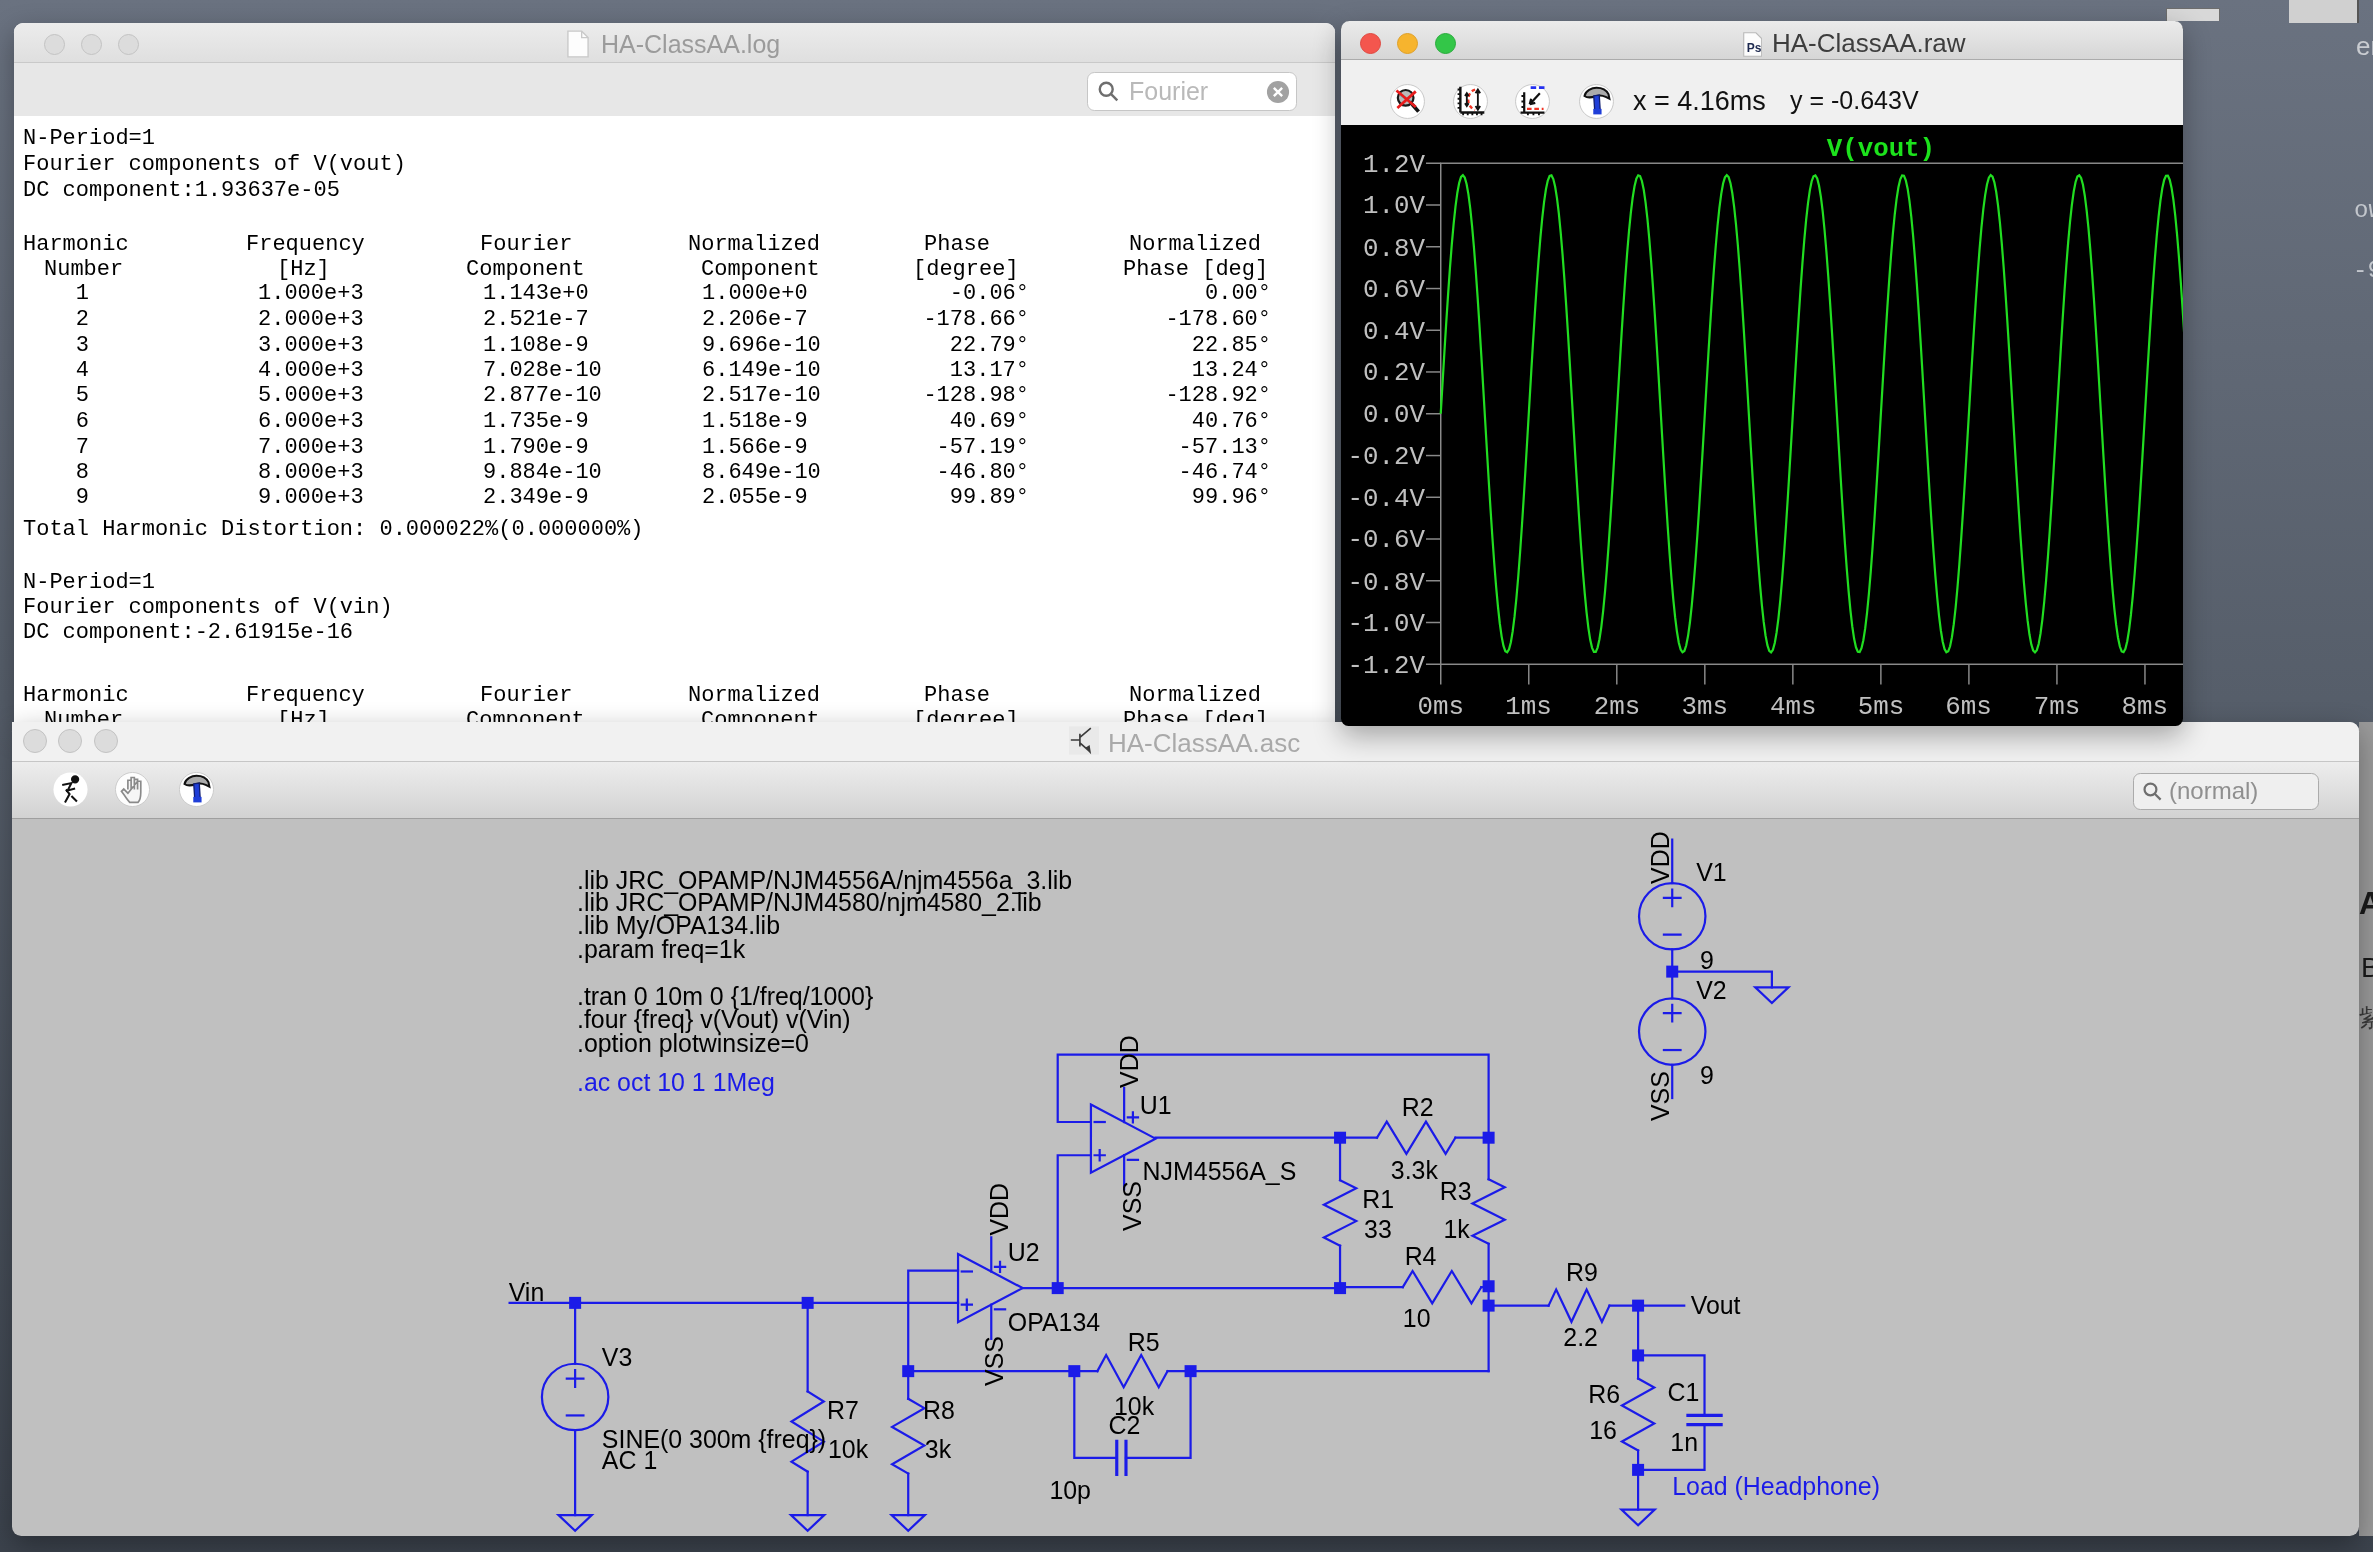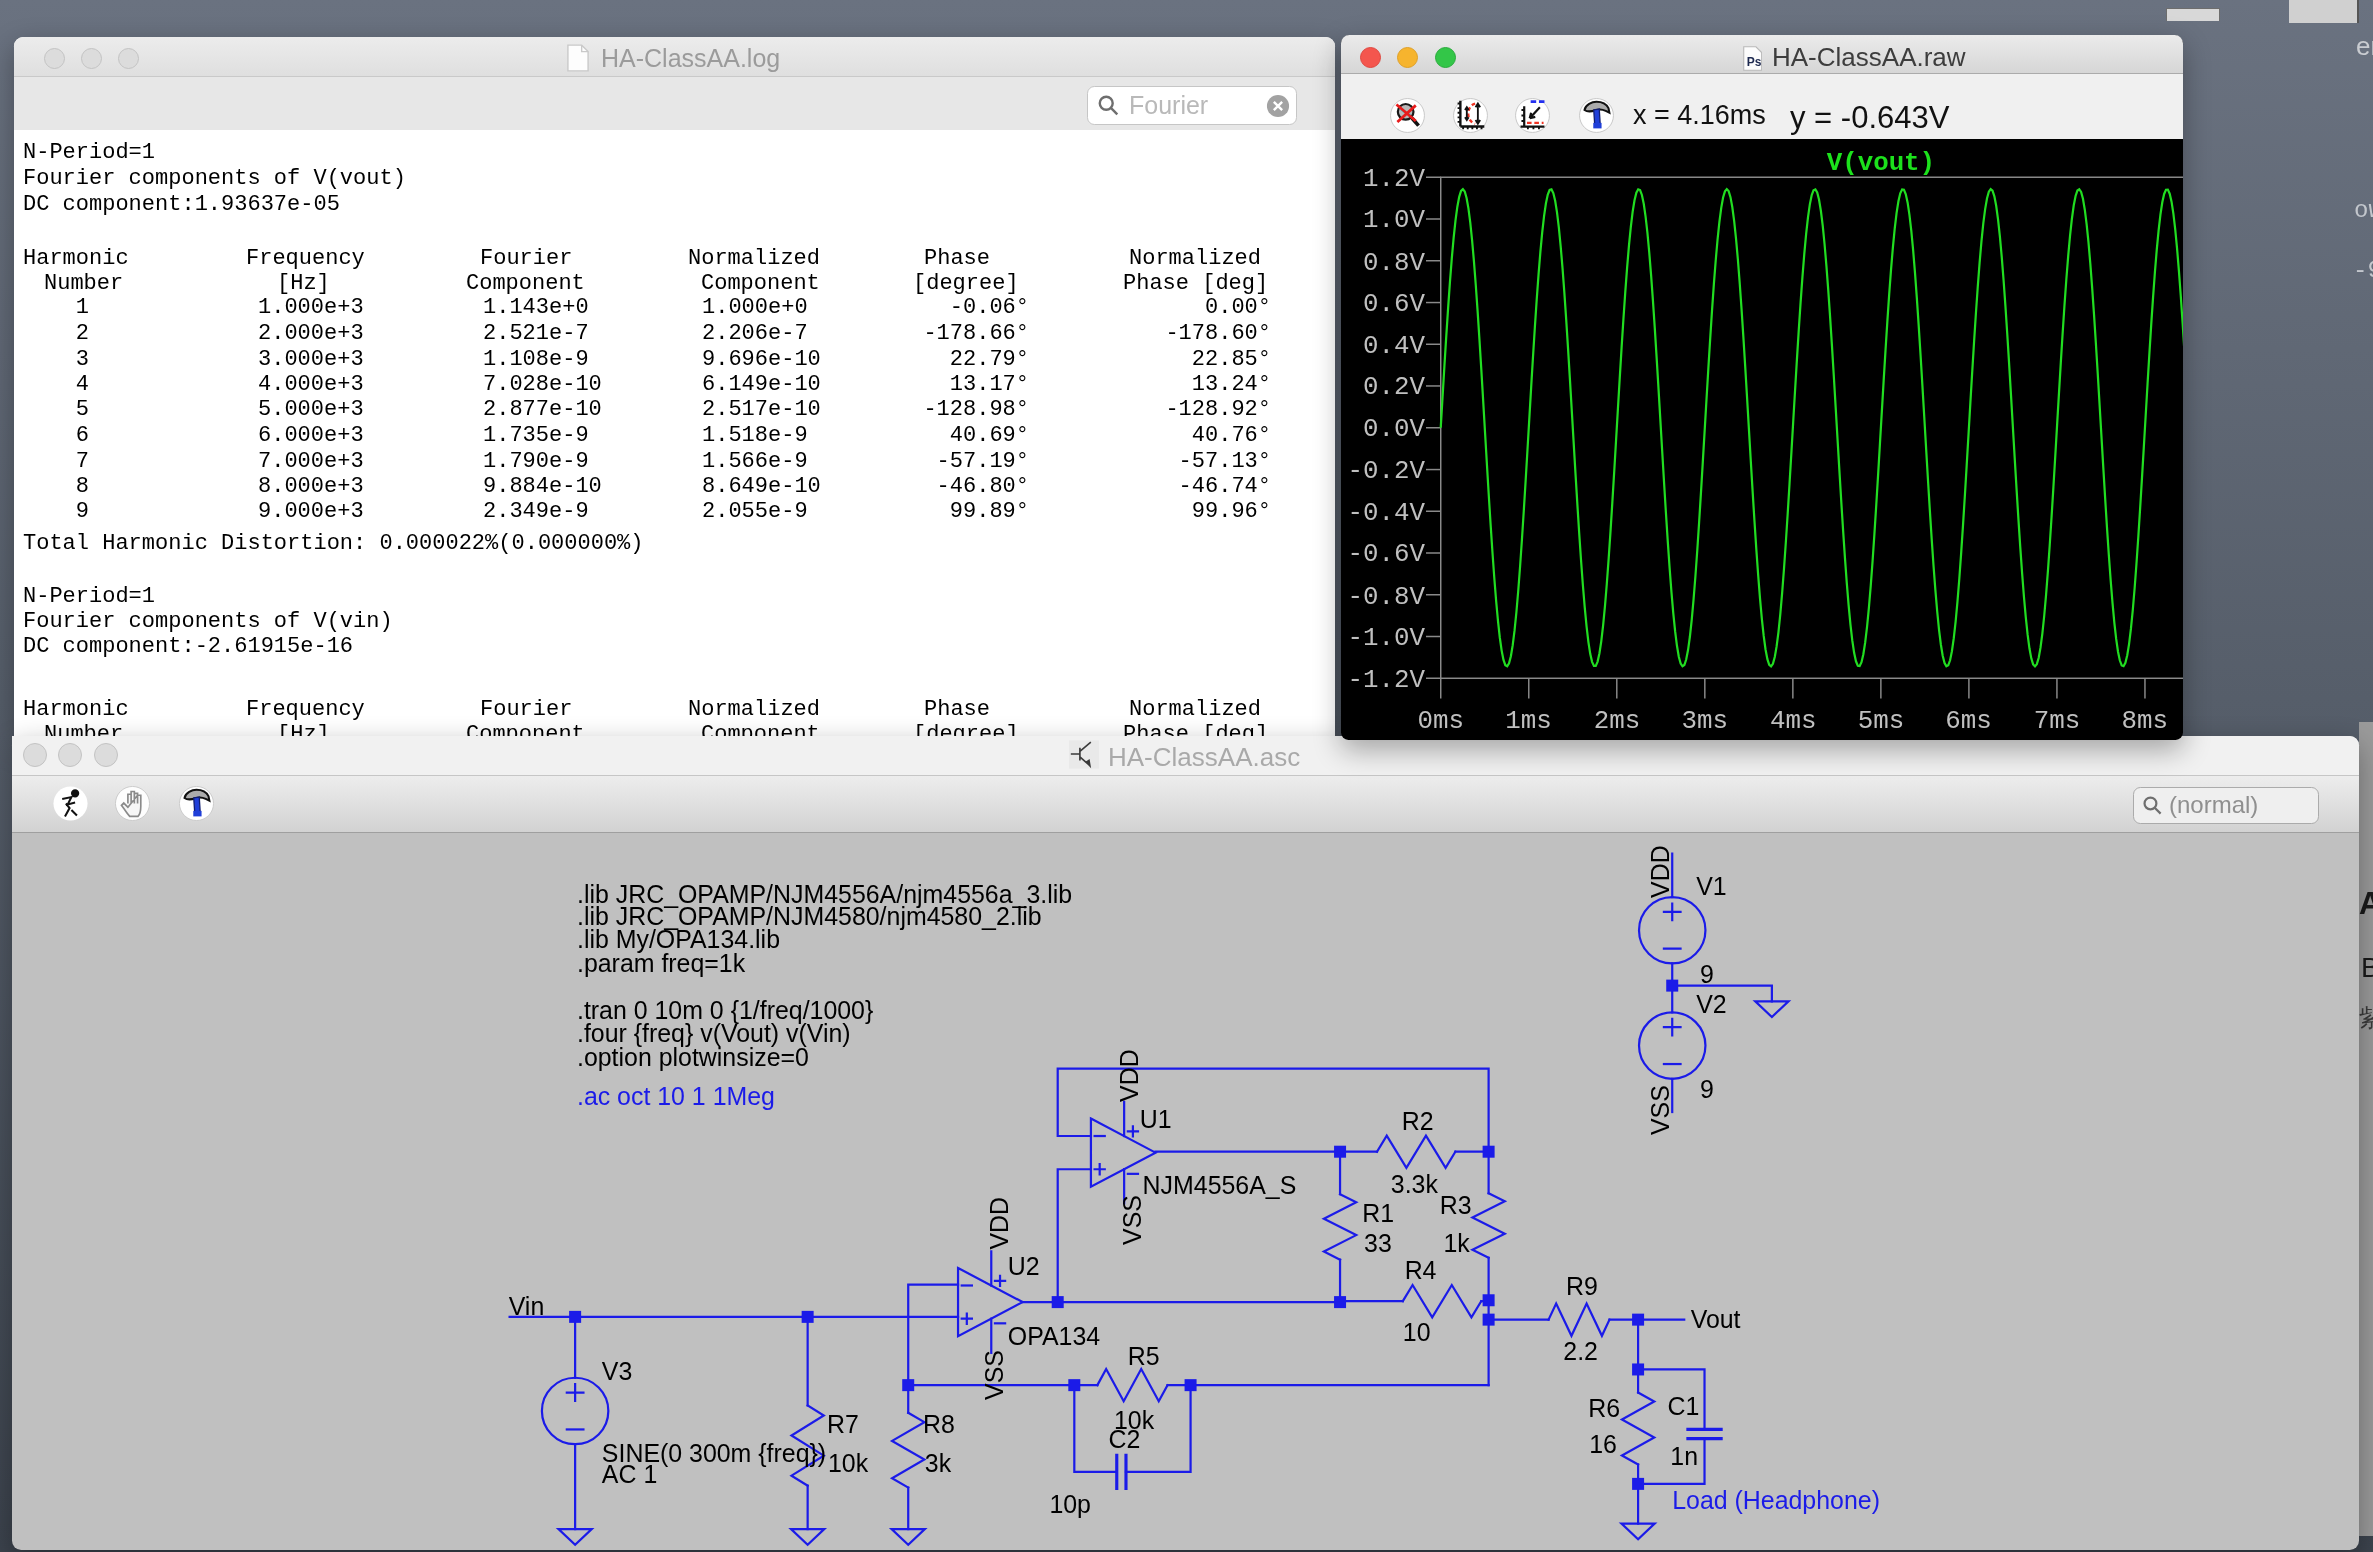--- a/index.html
+++ b/index.html
@@ -1,18 +1,18 @@
 <!DOCTYPE html>
 <html style="font-size:14.8px"><head><meta charset="utf-8">
 <style>
   html,body { margin:0; padding:0; }
   body { width:2374px; height:1552px; overflow:hidden; position:relative;
          background:linear-gradient(180deg,#6a7280 0%,#565e6a 45%,#3c434d 100%);
          font-family:"Liberation Sans",sans-serif; }
-  .win { position:absolute; box-shadow:0 9.2px 28px rgba(0,0,0,0.32);margin-top:14px; }
+  .win { position:absolute; box-shadow:0 9.2px 28px rgba(0,0,0,0.32); }
 </style></head>
 <body>
 
 <div style="position:absolute;left:2166px;top:8.3px;width:54px;height:13px;background:#d8d8d8;border:1.8px solid #6d6d6d;border-bottom:none;box-sizing:border-box;"></div>
 <div style="position:absolute;left:2289px;top:0;width:70px;height:23px;background:#d0d0d0;border-right:2.8px solid #555;box-sizing:border-box;"></div>
 <div style="position:absolute;left:2356px;top:31px;color:#c9ccd1;font-size:26px;">er</div>
 <div style="position:absolute;left:2354px;top:197px;color:#c3c7cd;font-size:24px;font-family:'Liberation Mono',monospace;">ow</div>
 <div style="position:absolute;left:2353px;top:257px;color:#c3c7cd;font-size:24px;font-family:'Liberation Mono',monospace;">-9</div>
 <div style="position:absolute;left:2359px;top:722px;width:14.8px;height:814px;background:#9a9a9a;"></div>
 <div style="position:absolute;left:2359px;top:886px;color:#1a1a1a;font-size:31px;font-weight:bold;">A-</div>
@@ -105,21 +105,21 @@
       <path d="M27 10 L 16 22 M 16 22 l1.5 -6 M 16 22 l6 -1.5" stroke="#111" stroke-width="2.4" fill="none"></path>
       <path d="M13 27 H 31" stroke="#f03424" stroke-width="2.6" stroke-dasharray="5 3"></path>
     </svg>
     <svg style="position:absolute;left:238px;top:24px;" width="35" height="35" viewBox="0 0 38 38">
       <circle cx="19" cy="19" r="18.4" fill="#fff" stroke="#c4c4c4" stroke-width="1"></circle>
       <path d="M6 13 C 7 7, 14 4, 19 4 C 26 4, 30 7, 32 11 L 33 16 L 29 14 C 25 12, 22 12, 19 13 C 14 14.5, 10 16, 6 13 Z" fill="#ababab" stroke="#111" stroke-width="2.2"></path>
       <path d="M16 13 L 22 12 L 23 28 L 17 28 Z" fill="#1f3ed8" stroke="#101d70" stroke-width="1.4"></path>
       <rect x="15.5" y="27" width="9" height="6" fill="#1f3ed8"></rect>
     </svg>
     <div style="position:absolute;left:292px;top:26px;font-size:27px;color:#111;">x = 4.16ms</div>
-    <div style="position:absolute;left:449px;top:26px;font-size:31px;color:#111;">y = -0.643V</div>
+    <div style="position:absolute;left:449px;top:26px;font-size:25px;color:#111;">y = -0.643V</div>
   </div>
   <div style="position:absolute;left:0;top:103px;right:0;bottom:0;overflow:hidden;border-radius:0 0 7.4px 7.4px;">
     <svg style="position:absolute;left:-1341px;top:-125px;" width="2374" height="1552" viewBox="0 0 2572 1682">
       <rect x="1561.0" y="178.0" width="954.0" height="543.0" fill="none" stroke="#8a8a8a" stroke-width="1.6"></rect>
         <line x1="1545" y1="178.0" x2="1561.0" y2="178.0" stroke="#8a8a8a" stroke-width="1.6"></line>
         <text x="1544" y="187" font-size="28" fill="#c0c0c0" text-anchor="end" font-family="Liberation Mono, monospace">1.2V</text>
         <line x1="1545" y1="223.2" x2="1561.0" y2="223.2" stroke="#8a8a8a" stroke-width="1.6"></line>
         <text x="1544" y="232" font-size="28" fill="#c0c0c0" text-anchor="end" font-family="Liberation Mono, monospace">1.0V</text>
         <line x1="1545" y1="268.5" x2="1561.0" y2="268.5" stroke="#8a8a8a" stroke-width="1.6"></line>
         <text x="1544" y="278" font-size="28" fill="#c0c0c0" text-anchor="end" font-family="Liberation Mono, monospace">0.8V</text>

